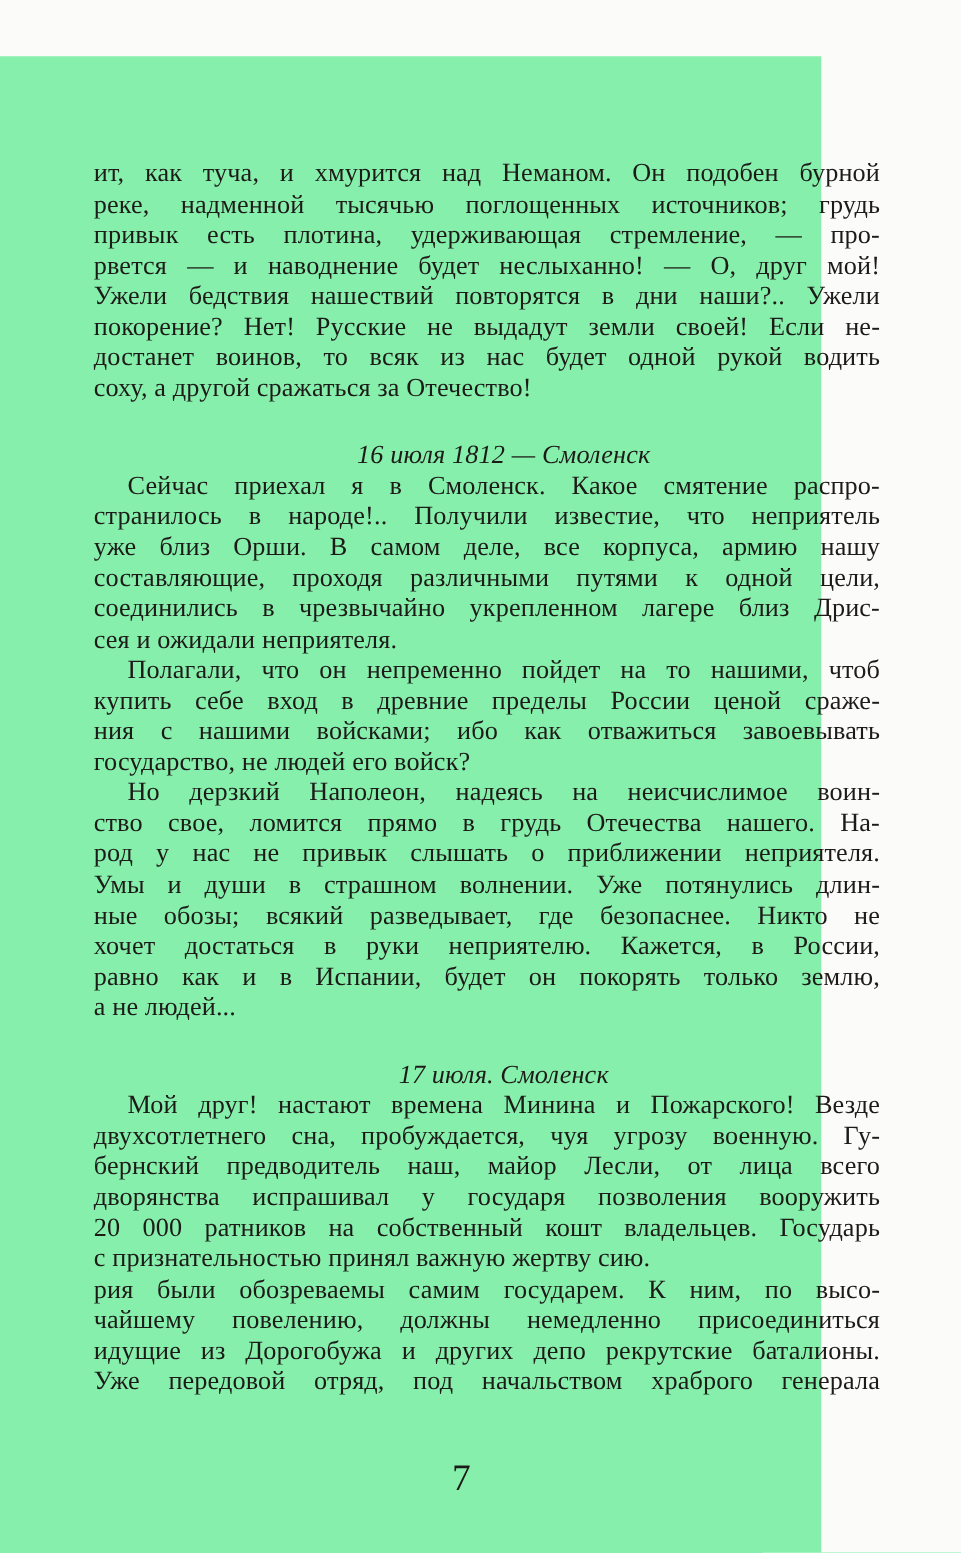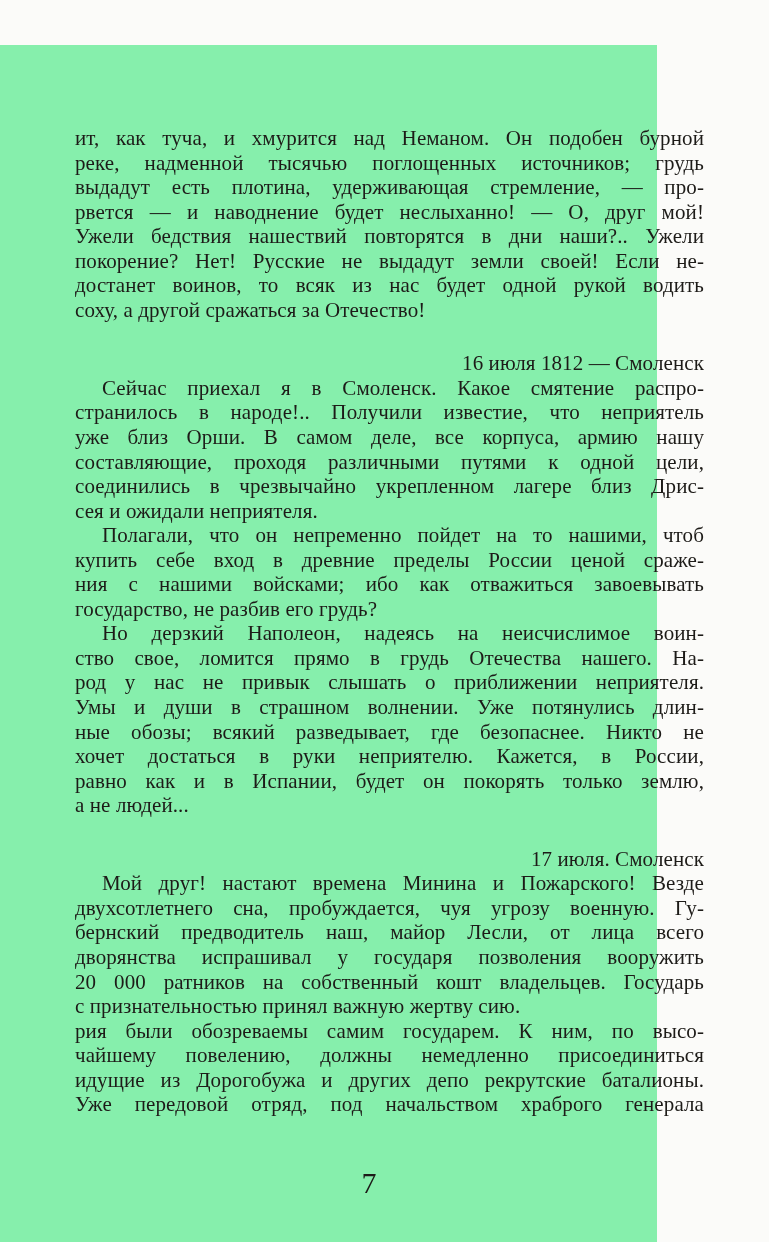--- a/index.html
+++ b/index.html
@@ -25,64 +25,65 @@
     letter-spacing: 0.1px;
   }
   .paragraph { margin: 0; }
   .line {
     text-align: justify;
     text-align-last: justify;
   }
   .line.para-end { text-align-last: left; }
   .line.indent { text-indent: 27px; }
   .heading {
+    font-style: italic;
     margin-top: 29px;
     text-indent: 27px;
-    text-align: right;
+    text-align: center;
   }
   .folio {
     position: absolute;
     top: 1123px;
     left: 0;
     width: 738px;
     text-align: center;
     font-size: 30px;
     line-height: 1;
     color: #1d1b18;
   }
 </style>
 </head>
 <body>
 
 <div class="page">
   <div class="text-column">
       <div class="paragraph">
         <div class="line">ит, как туча, и хмурится над Неманом. Он подобен бурной</div>
         <div class="line">реке, надменной тысячью поглощенных источников; грудь</div>
-        <div class="line">выдадут есть плотина, удерживающая стремление, — про-</div>
+        <div class="line">привык есть плотина, удерживающая стремление, — про-</div>
         <div class="line">рвется — и наводнение будет неслыханно! — О, друг мой!</div>
         <div class="line">Ужели бедствия нашествий повторятся в дни наши?.. Ужели</div>
         <div class="line">покорение? Нет! Русские не выдадут земли своей! Если не-</div>
         <div class="line">достанет воинов, то всяк из нас будет одной рукой водить</div>
         <div class="line para-end">соху, а другой сражаться за Отечество!</div>
       </div>
       <div class="heading">16 июля 1812 — Смоленск</div>
       <div class="paragraph">
         <div class="line indent">Сейчас приехал я в Смоленск. Какое смятение распро-</div>
         <div class="line">странилось в народе!.. Получили известие, что неприятель</div>
         <div class="line">уже близ Орши. В самом деле, все корпуса, армию нашу</div>
         <div class="line">составляющие, проходя различными путями к одной цели,</div>
         <div class="line">соединились в чрезвычайно укрепленном лагере близ Дрис-</div>
         <div class="line para-end">сея и ожидали неприятеля.</div>
       </div>
       <div class="paragraph">
         <div class="line indent">Полагали, что он непременно пойдет на то нашими, чтоб</div>
         <div class="line">купить себе вход в древние пределы России ценой сраже-</div>
         <div class="line">ния с нашими войсками; ибо как отважиться завоевывать</div>
-        <div class="line para-end">государство, не разбив его грудь?</div>
+        <div class="line para-end">государство, не людей его войск?</div>
       </div>
       <div class="paragraph">
         <div class="line indent">Но дерзкий Наполеон, надеясь на неисчислимое воин-</div>
         <div class="line">ство свое, ломится прямо в грудь Отечества нашего. На-</div>
         <div class="line">род у нас не привык слышать о приближении неприятеля.</div>
         <div class="line">Умы и души в страшном волнении. Уже потянулись длин-</div>
         <div class="line">ные обозы; всякий разведывает, где безопаснее. Никто не</div>
         <div class="line">хочет достаться в руки неприятелю. Кажется, в России,</div>
         <div class="line">равно как и в Испании, будет он покорять только землю,</div>
         <div class="line para-end">а не людей...</div>

